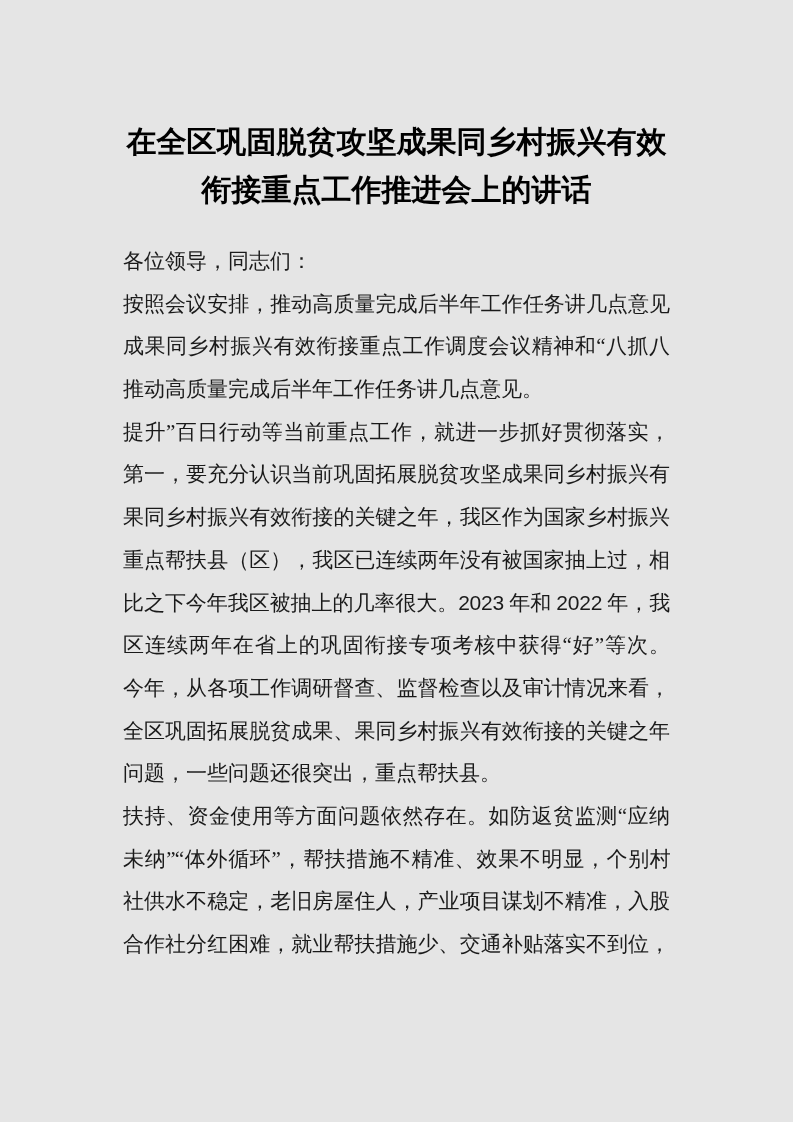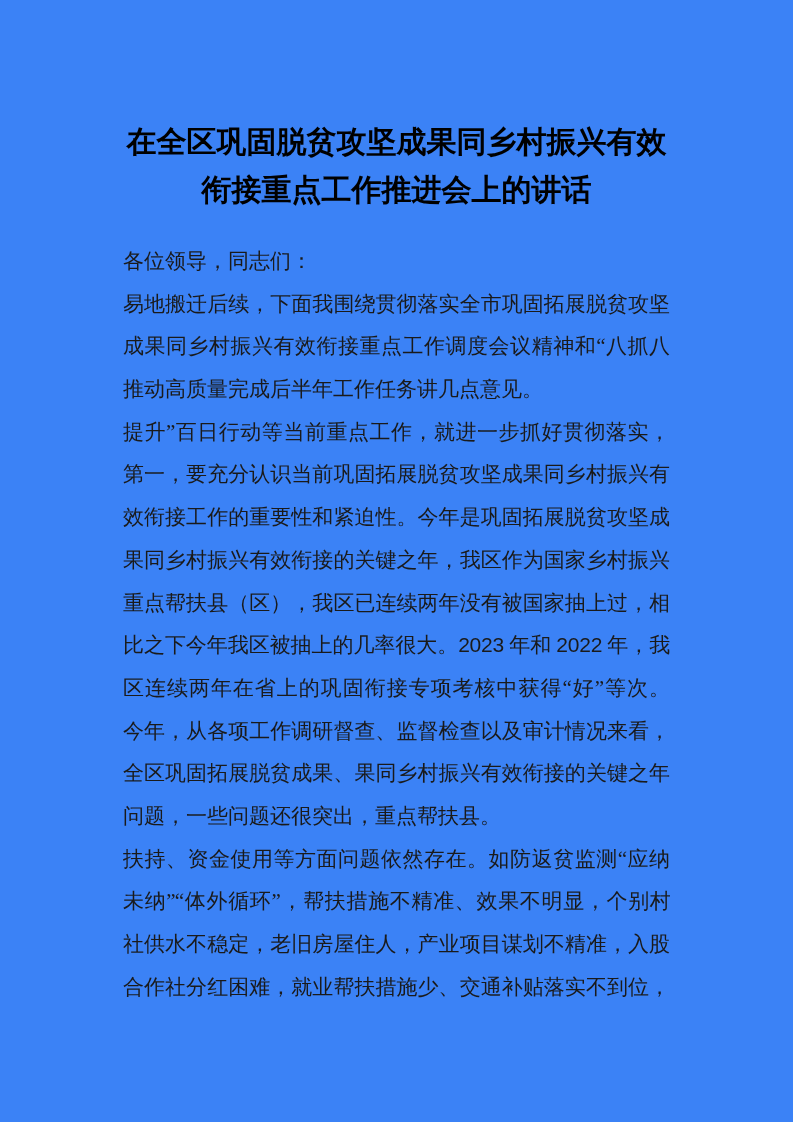--- a/index.html
+++ b/index.html
@@ -4,21 +4,21 @@
 <style>
   html, body {
     margin: 0;
     padding: 0;
     background: #ffffff;
   }
   .page {
     position: relative;
     width: 793px;
     height: 1122px;
-    background: #3b82f6;
+    background: #e5e5e5;
     overflow: hidden;
     font-family: "Liberation Serif", serif;
     color: #000000;
   }
   .doc-title {
     position: absolute;
     top: 118px;
     left: 0;
     width: 793px;
     text-align: center;
@@ -65,28 +65,27 @@
 <div class="page">
   <div class="doc-title">
       <div class="title-line">在全区巩固脱贫攻坚成果同乡村振兴有效</div>
       <div class="title-line">衔接重点工作推进会上的讲话</div>
     </div>
   <div class="doc-body">
       <div class="paragraph">
         <div class="line para-end">各位领导，同志们：</div>
       </div>
       <div class="paragraph">
-        <div class="line">易地搬迁后续，下面我围绕贯彻落实全市巩固拓展脱贫攻坚</div>
+        <div class="line">按照会议安排，推动高质量完成后半年工作任务讲几点意见</div>
         <div class="line">成果同乡村振兴有效衔接重点工作调度会议精神和“八抓八</div>
         <div class="line para-end">推动高质量完成后半年工作任务讲几点意见。</div>
         <div class="line">提升”百日行动等当前重点工作，就进一步抓好贯彻落实，</div>
       </div>
       <div class="paragraph">
         <div class="line">第一，要充分认识当前巩固拓展脱贫攻坚成果同乡村振兴有</div>
-        <div class="line">效衔接工作的重要性和紧迫性。今年是巩固拓展脱贫攻坚成</div>
         <div class="line">果同乡村振兴有效衔接的关键之年，我区作为国家乡村振兴</div>
         <div class="line">重点帮扶县（区），我区已连续两年没有被国家抽上过，相</div>
         <div class="line" style="letter-spacing: -0.22px;">比之下今年我区被抽上的几率很大。<span class="num">2023</span> 年和 <span class="num">2022</span> 年，我</div>
         <div class="line">区连续两年在省上的巩固衔接专项考核中获得“好”等次。</div>
         <div class="line">今年，从各项工作调研督查、监督检查以及审计情况来看，</div>
         <div class="line">全区巩固拓展脱贫成果、果同乡村振兴有效衔接的关键之年</div>
         <div class="line para-end">问题，一些问题还很突出，重点帮扶县。</div>
       </div>
       <div class="paragraph">
         <div class="line">扶持、资金使用等方面问题依然存在。如防返贫监测“应纳</div>

